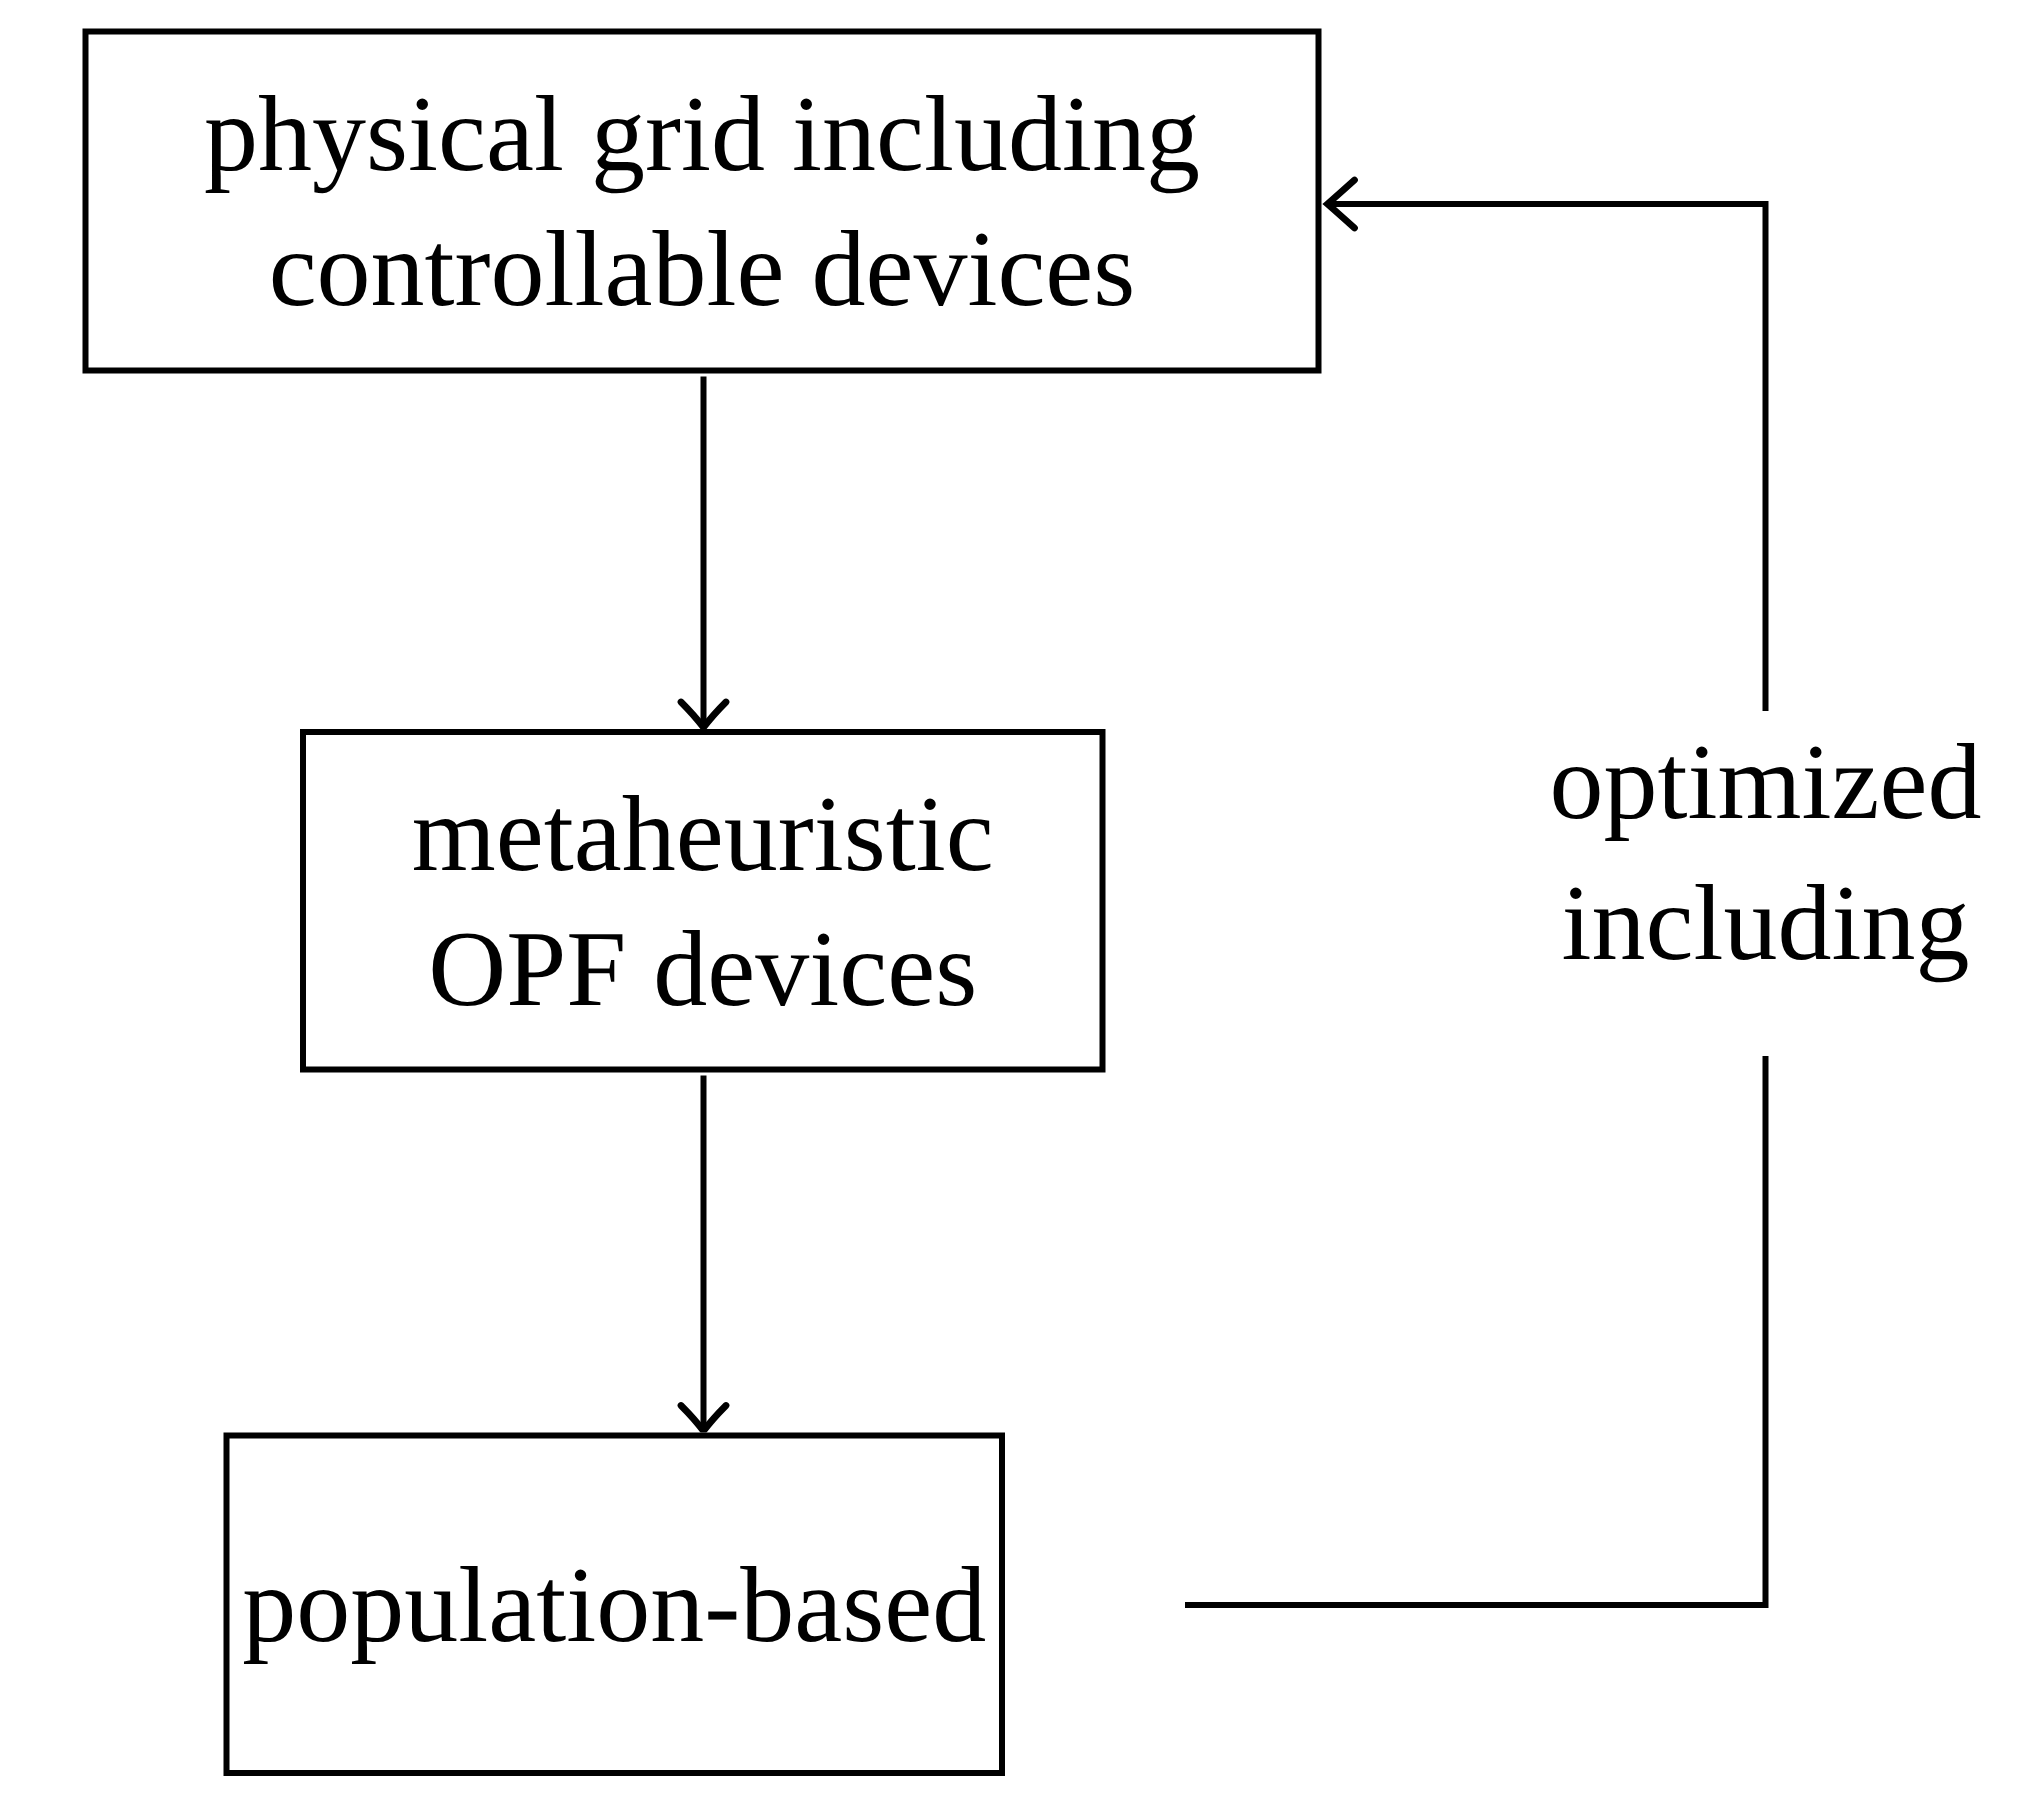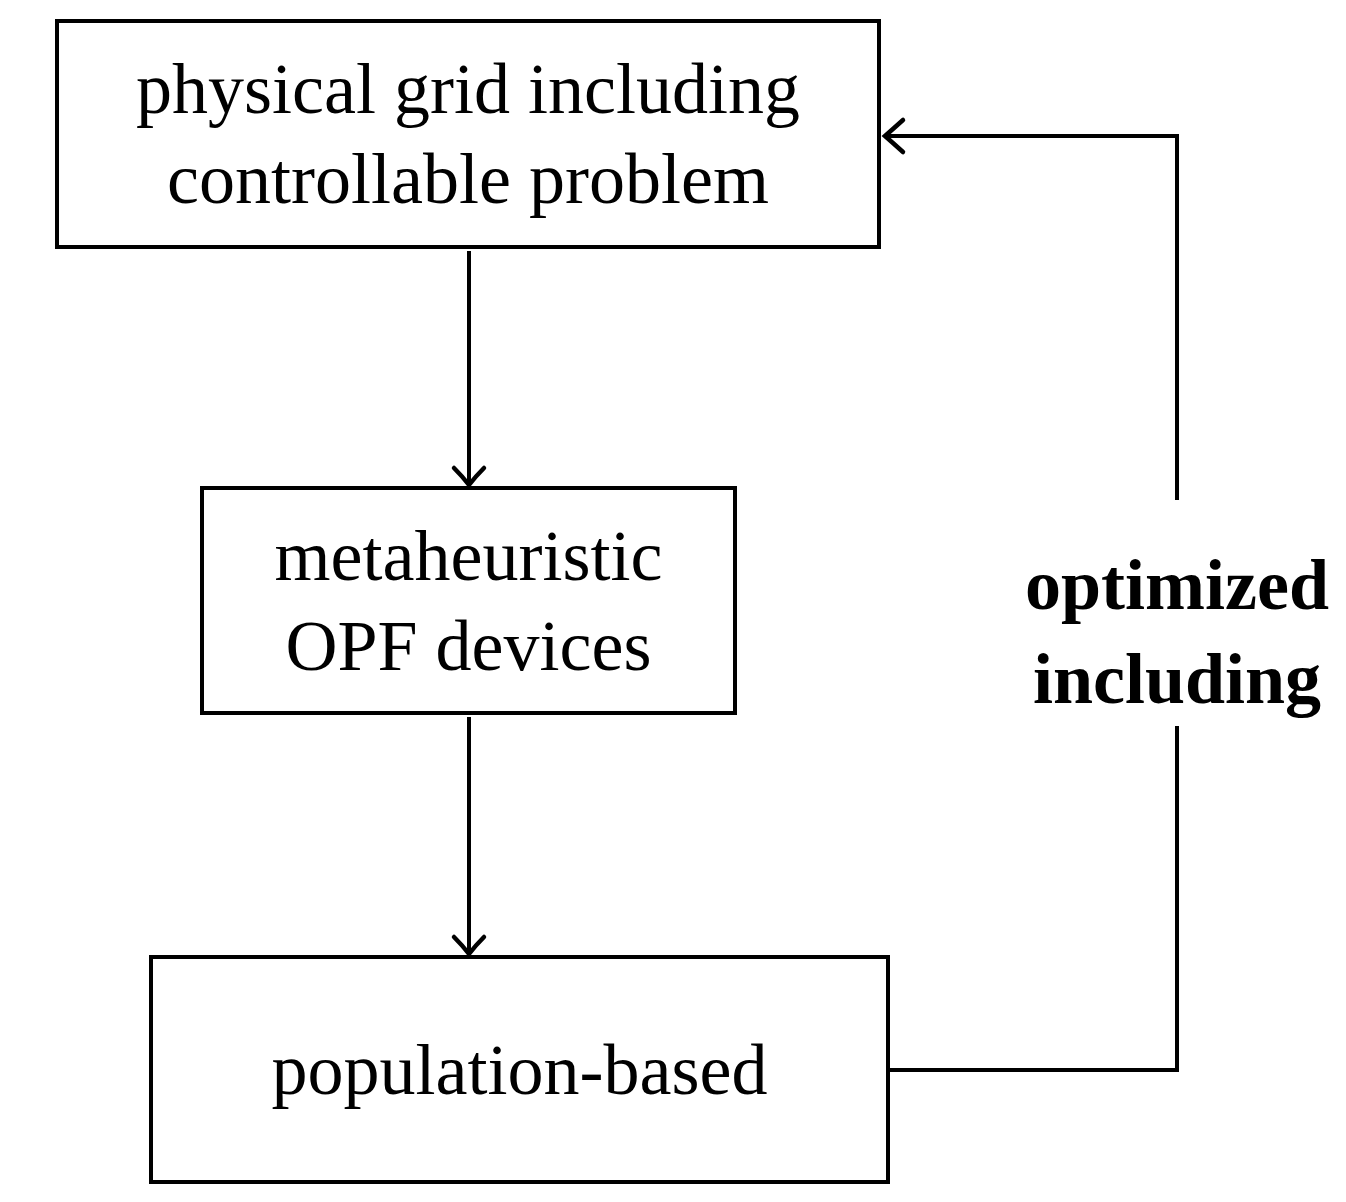--- a/index.html
+++ b/index.html
@@ -67,30 +67,30 @@
     <line x1="437" y1="717" x2="437" y2="952"></line>
     <path class="arrowhead" d="M 422 937 Q 431 946 437 954 Q 443 946 452 937"></path>
 
     <polyline points="758,1070 1145,1070 1145,704"></polyline>
     <polyline points="1145,500 1145,136 856,136"></polyline>
     <path class="arrowhead" d="M 871 120 Q 861 129 853 136 Q 861 143 871 152"></path>
   </svg>
 
   <div class="node" style="left:23px; top:19px; width:826px; height:230px;">
     <span>physical grid including</span>
-    <span>controllable problem</span>
+    <span>controllable devices</span>
   </div>
 
   <div class="node" style="left:168px; top:486px; width:537px; height:229px;">
     <span>metaheuristic</span>
     <span>OPF devices</span>
   </div>
 
-  <div class="node" style="left:117px; top:955px; width:741px; height:229px;">
+  <div class="node" style="left:117px; top:955px; width:521px; height:229px;">
     <span>population-based</span>
   </div>
 
-  <div class="edge-label" style="left:1145px; top:632px;font-weight:bold;">
+  <div class="edge-label" style="left:1145px; top:568px;">
     <span>optimized</span>
     <span>including</span>
   </div>
 
 </div>
 
 </body></html>

